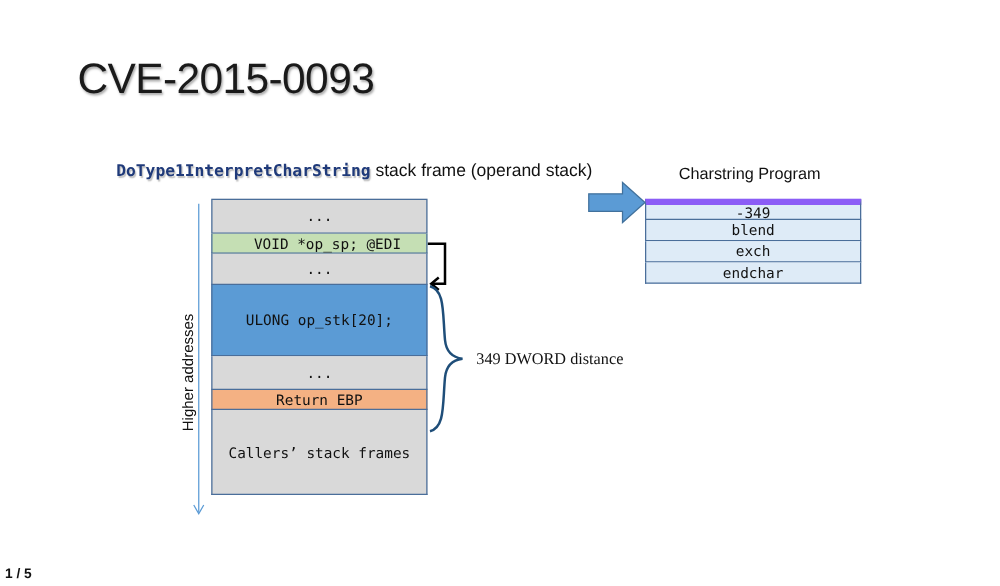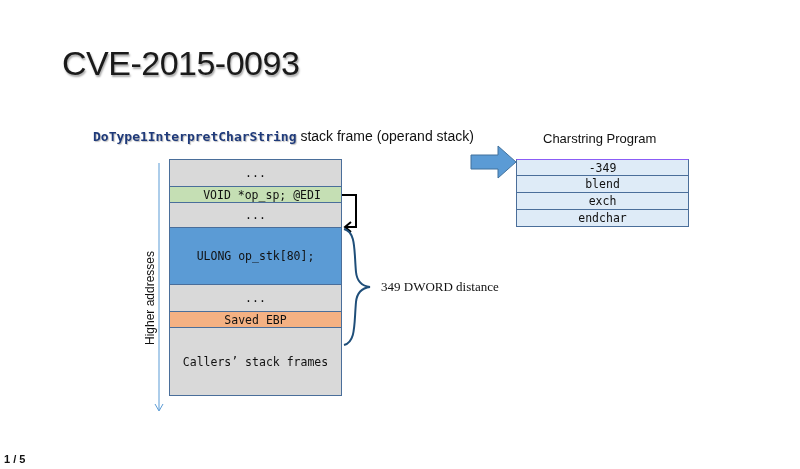--- a/index.html
+++ b/index.html
@@ -12,21 +12,21 @@
   .row.first { border-top:1px solid #4a6e9a; }
   .gray { background:#d9d9d9; }
   .green { background:#c5dfb4;padding-left:13px; }
   .blue { background:#5b9bd5; }
   .orange { background:#f4b183; }
   .addr-label { position:absolute; left:143px; top:345px; transform-origin:left top; transform:rotate(-90deg); font-size:12px; color:#111; white-space:nowrap; }
   .dist-label { position:absolute; left:381px; top:279px; font-size:13px; color:#111; white-space:nowrap;font-family:Liberation Serif, serif; }
   .cs-title { position:absolute; left:543px; top:131px; font-size:13px; color:#111; white-space:nowrap; }
   .cs-table { position:absolute; left:516px; top:159px; width:173px; }
   .cs-row { box-sizing:border-box; height:17px; border:1px solid #4a6e9a; border-top:none; background:#deebf7; display:flex; align-items:center; justify-content:center; font-family:"DejaVu Sans Mono", monospace; font-size:11.5px; color:#111; }
-  .cs-row.first { border-top:1px solid #8b5cf6; }
+  .cs-row.first { border-top:5px solid #8b5cf6; }
   .page-num { position:absolute; left:4px; top:453px; font-size:11px; font-weight:bold; color:#111; }
   svg.overlay { position:absolute; left:0; top:0; }
 </style>
 </head>
 <body>
 
 <div class="title">CVE-2015-0093</div>
 
 <div class="frame-caption">
   <span class="fn">DoType1InterpretCharString</span>
@@ -43,23 +43,23 @@
 
   <path d="M344,229 C356,232 354,250 356,272 C357,282 362,286 370,287 C362,288 357,292 356,302 C354,324 356,342 344,345" fill="none" stroke="#1f4e79" stroke-width="2"></path>
 
   <polygon points="471,155 498,155 498,146 516,162 498,178 498,169 471,169" fill="#5b9bd5" stroke="#41719c" stroke-width="1"></polygon>
 </svg>
 
 <div class="stack">
   <div class="row gray first" style="height:28px">...</div>
   <div class="row green" style="height:16px">VOID *op_sp; @EDI</div>
   <div class="row gray" style="height:25px">...</div>
-  <div class="row blue" style="height:57px">ULONG op_stk[80];</div>
+  <div class="row blue" style="height:57px">ULONG op_stk[20];</div>
   <div class="row gray" style="height:27px">...</div>
-  <div class="row orange" style="height:16px">Saved EBP</div>
+  <div class="row orange" style="height:16px">Return EBP</div>
   <div class="row gray" style="height:68px">Callers’ stack frames</div>
 </div>
 
 <div class="addr-label">Higher addresses</div>
 
 <div class="dist-label">349 DWORD distance</div>
 
 <div class="cs-title">Charstring Program</div>
 
 <div class="cs-table">

